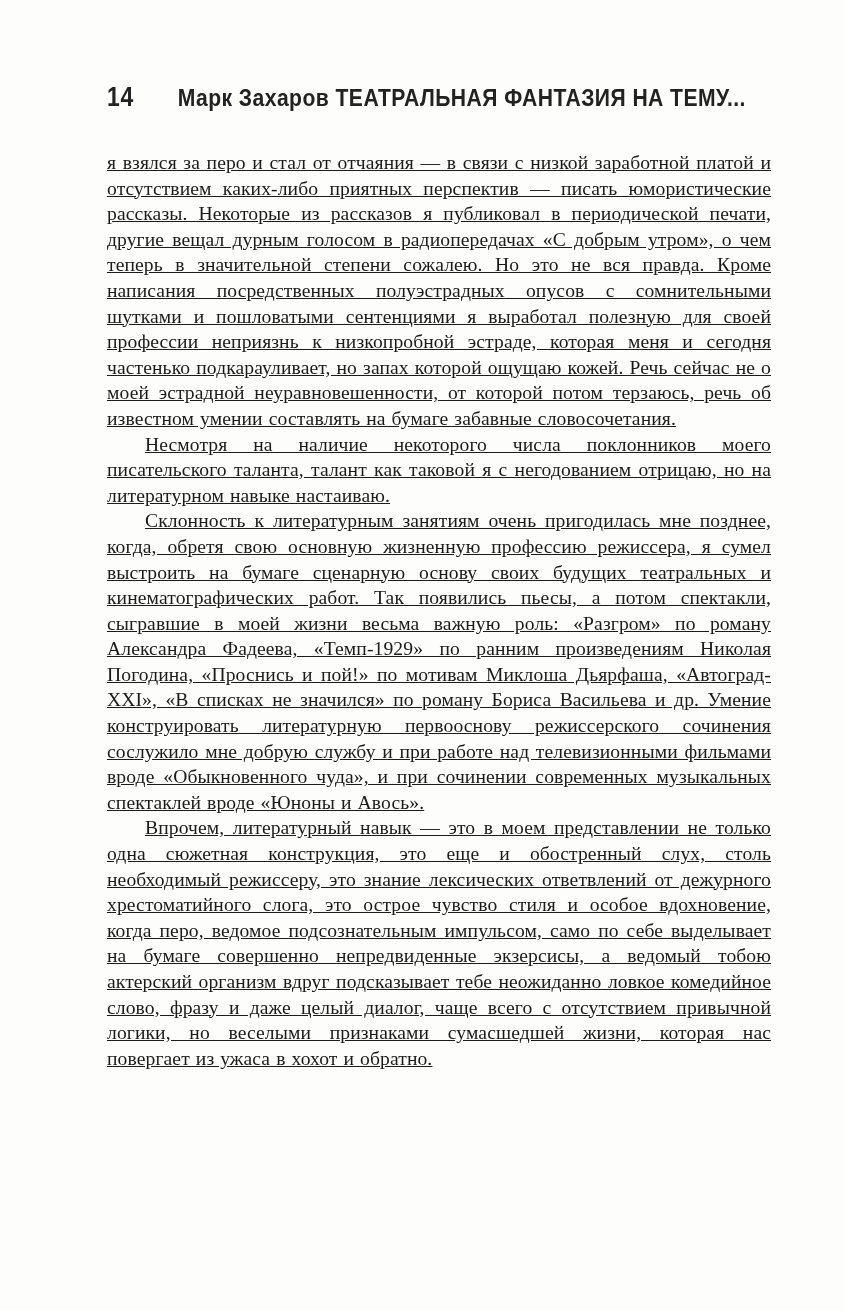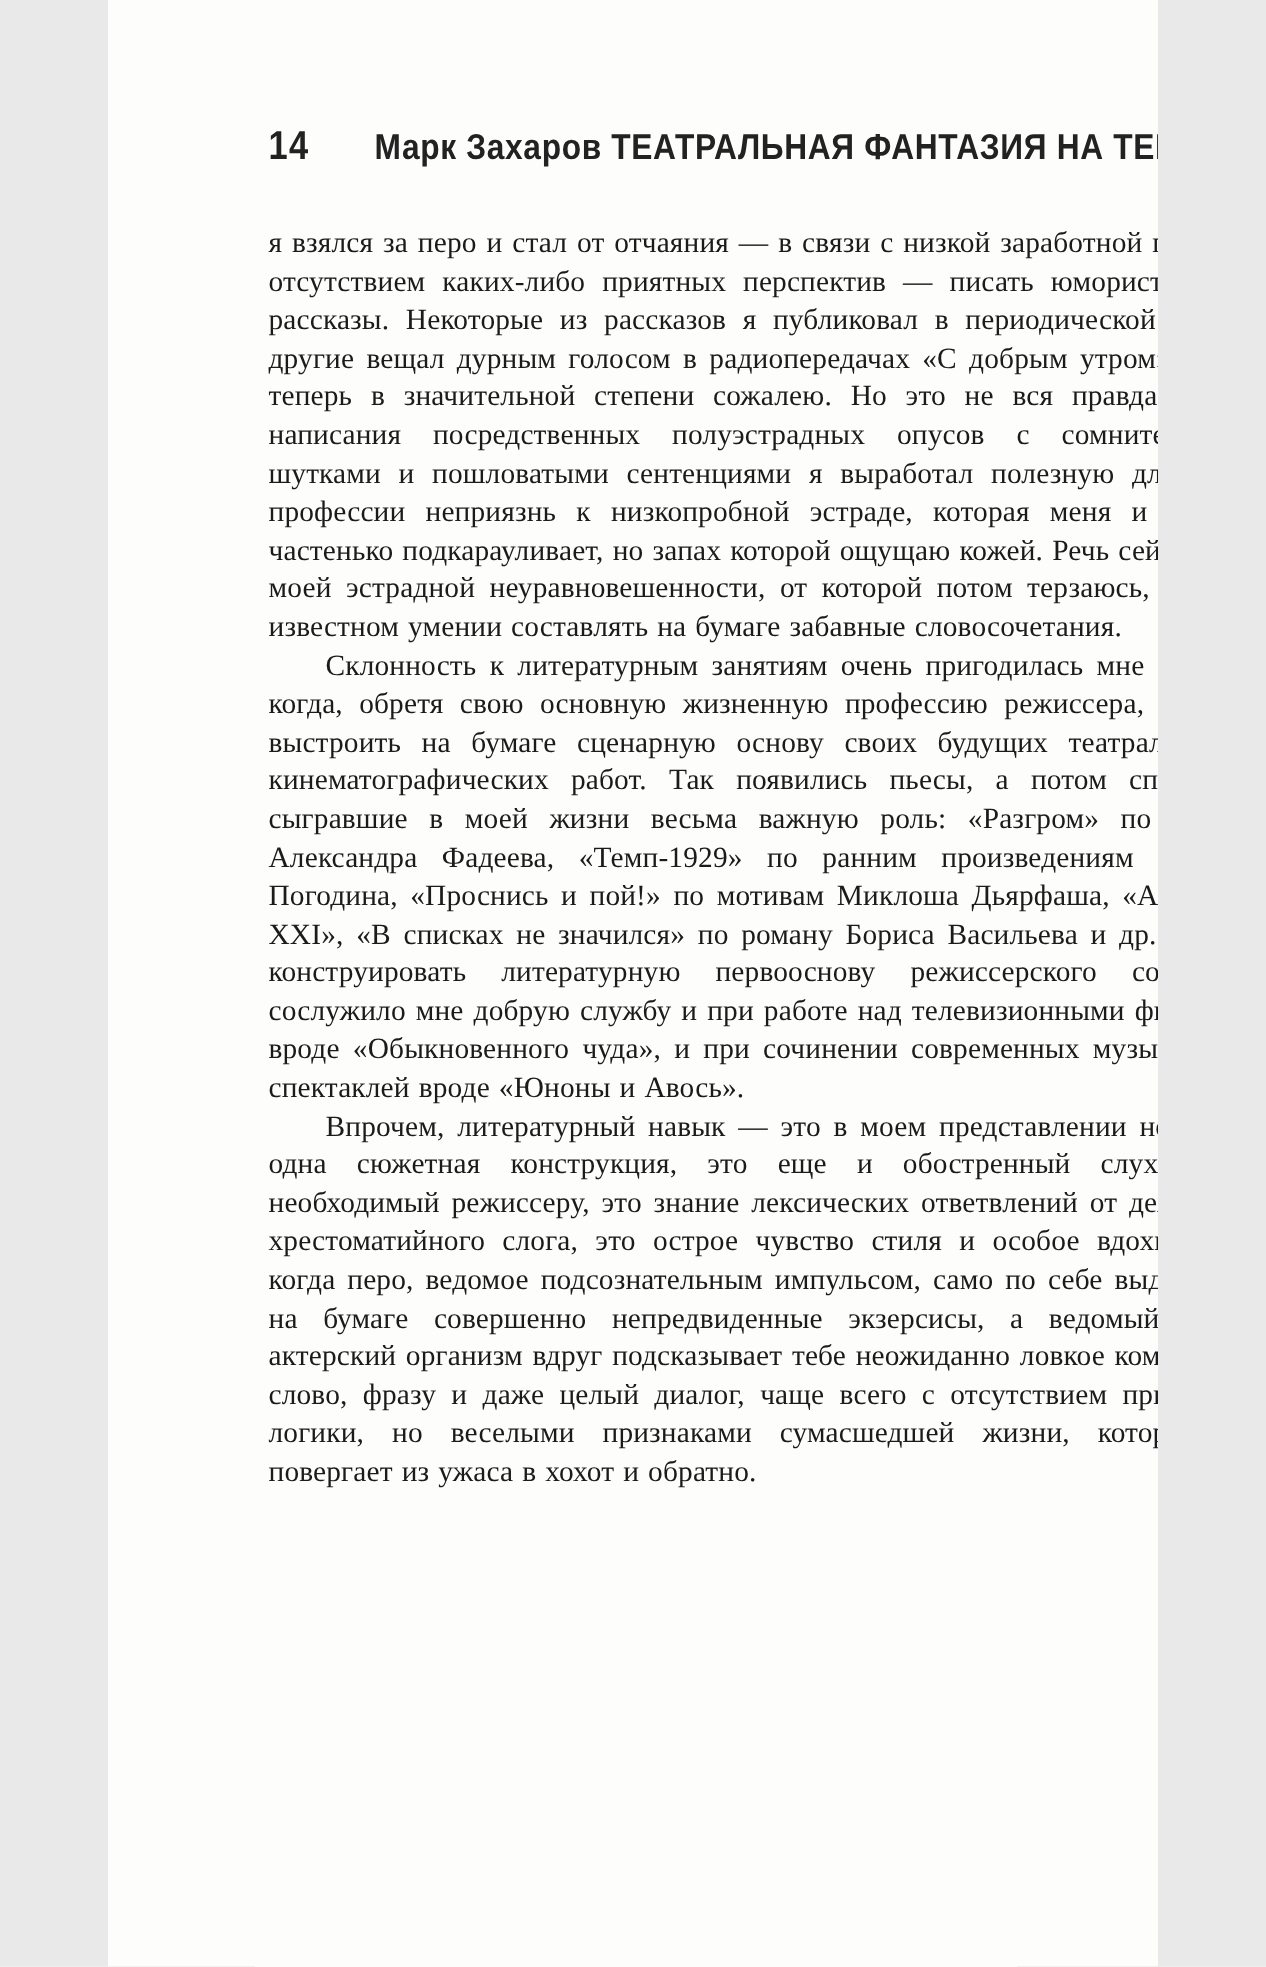--- a/index.html
+++ b/index.html
@@ -3,21 +3,21 @@
   <meta charset="utf-8">
   <style>
     * { box-sizing: border-box; }
     html, body {
       margin: 0;
       padding: 0;
       background: #e9e9e9;
     }
     .page {
       position: relative;
-      width: 700px;
+      width: 844px;
       height: 1311px;
       margin: 0 auto;
       background: #fdfdfc;
       overflow: hidden;
       color: #1c1c1c;
     }
     
     .running-head {
       position: absolute;
       top: 82px;
@@ -51,20 +51,21 @@
       position: absolute;
       top: 150px;
       left: 107px;
       width: 664px;
       font-family: "Liberation Serif", "DejaVu Serif", serif;
       font-size: 19.6px;
       line-height: 25.6px;
       text-align: justify;
       color: #1b1b1b;
       letter-spacing: 0.1px;
+      text-decoration: underline;
     }
     .para {
       margin: 0;
       text-indent: 38px;
       word-spacing: 1px;
     }
     .para.no-indent {
       text-indent: 0;
     }
   </style>
@@ -73,17 +74,18 @@
 
 <div class="page">
 
   <header class="running-head">
     <span class="page-num">14</span>
     <span class="head-title">Марк Захаров ТЕАТРАЛЬНАЯ ФАНТАЗИЯ НА ТЕМУ...</span>
   </header>
 
   <main class="text-block">
     <p class="para no-indent">я взялся за перо и стал от отчаяния — в связи с низкой заработной платой и отсутствием каких-либо приятных перспектив — писать юмористические рассказы. Некоторые из рассказов я публиковал в периодической печати, другие вещал дурным голосом в радиопередачах «С добрым утром», о чем теперь в значительной степени сожалею. Но это не вся правда. Кроме написания посредственных полуэстрадных опусов с сомнительными шутками и пошловатыми сентенциями я выработал полезную для своей профессии неприязнь к низкопробной эстраде, которая меня и сегодня частенько подкарауливает, но запах которой ощущаю кожей. Речь сейчас не о моей эстрадной неуравновешенности, от которой потом терзаюсь, речь об известном умении составлять на бумаге забавные словосочетания.</p>
+    <p class="para">Несмотря на наличие некоторого числа поклонников моего писательского таланта, талант как таковой я с негодованием отрицаю, но на литературном навыке настаиваю.</p>
     <p class="para">Склонность к литературным занятиям очень пригодилась мне позднее, когда, обретя свою основную жизненную профессию режиссера, я сумел выстроить на бумаге сценарную основу своих будущих театральных и кинематографических работ. Так появились пьесы, а потом спектакли, сыгравшие в моей жизни весьма важную роль: «Разгром» по роману Александра Фадеева, «Темп-1929» по ранним произведениям Николая Погодина, «Проснись и пой!» по мотивам Миклоша Дьярфаша, «Автоград-XXI», «В списках не значился» по роману Бориса Васильева и др. Умение конструировать литературную первооснову режиссерского сочинения сослужило мне добрую службу и при работе над телевизионными фильмами вроде «Обыкновенного чуда», и при сочинении современных музыкальных спектаклей вроде «Юноны и Авось».</p>
     <p class="para">Впрочем, литературный навык — это в моем представлении не только одна сюжетная конструкция, это еще и обостренный слух, столь необходимый режиссеру, это знание лексических ответвлений от дежурного хрестоматийного слога, это острое чувство стиля и особое вдохновение, когда перо, ведомое подсознательным импульсом, само по себе выделывает на бумаге совершенно непредвиденные экзерсисы, а ведомый тобою актерский организм вдруг подсказывает тебе неожиданно ловкое комедийное слово, фразу и даже целый диалог, чаще всего с отсутствием привычной логики, но веселыми признаками сумасшедшей жизни, которая нас повергает из ужаса в хохот и обратно.</p>
   </main>
 
 </div>
 
 </body></html>

